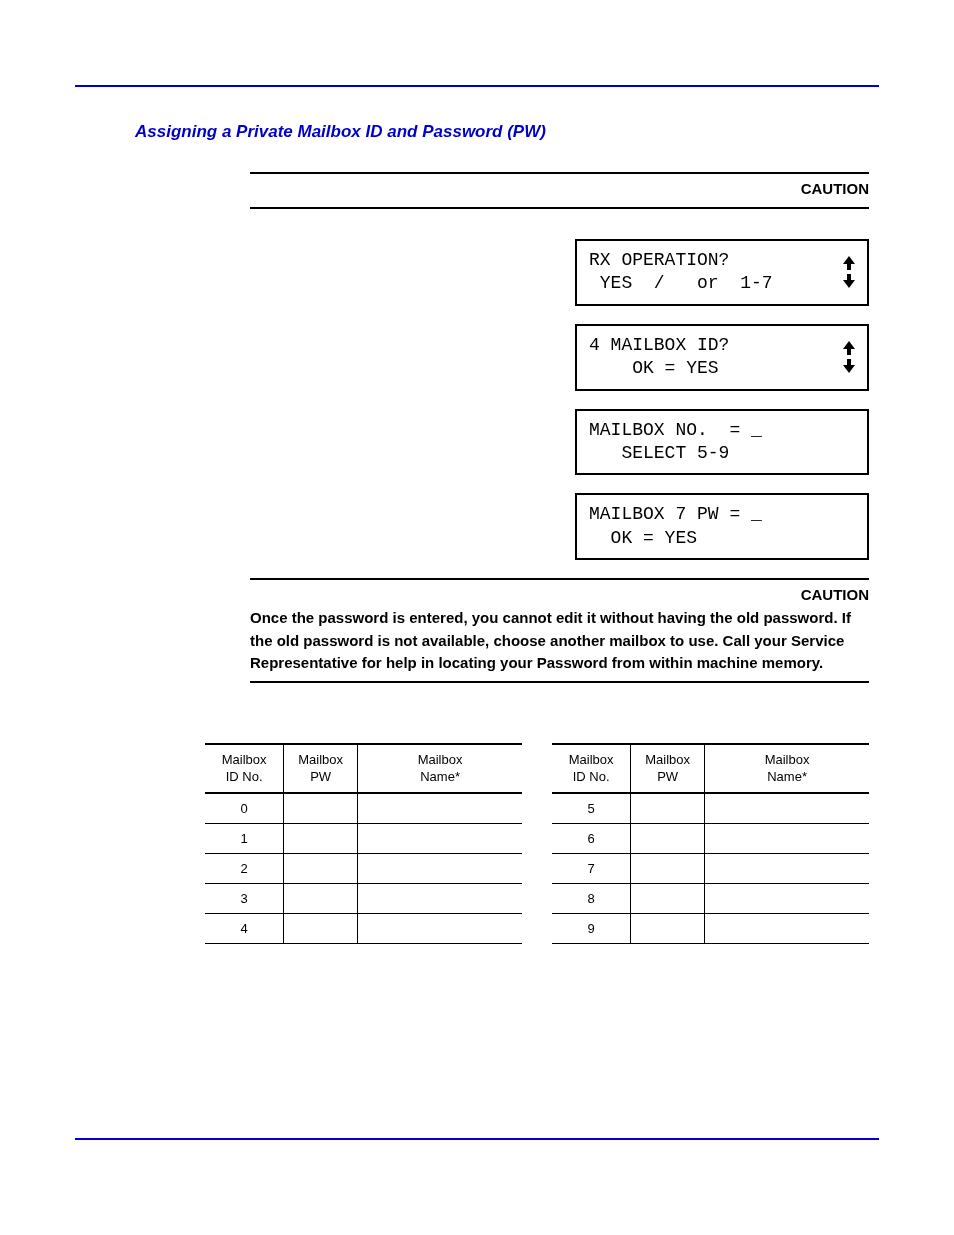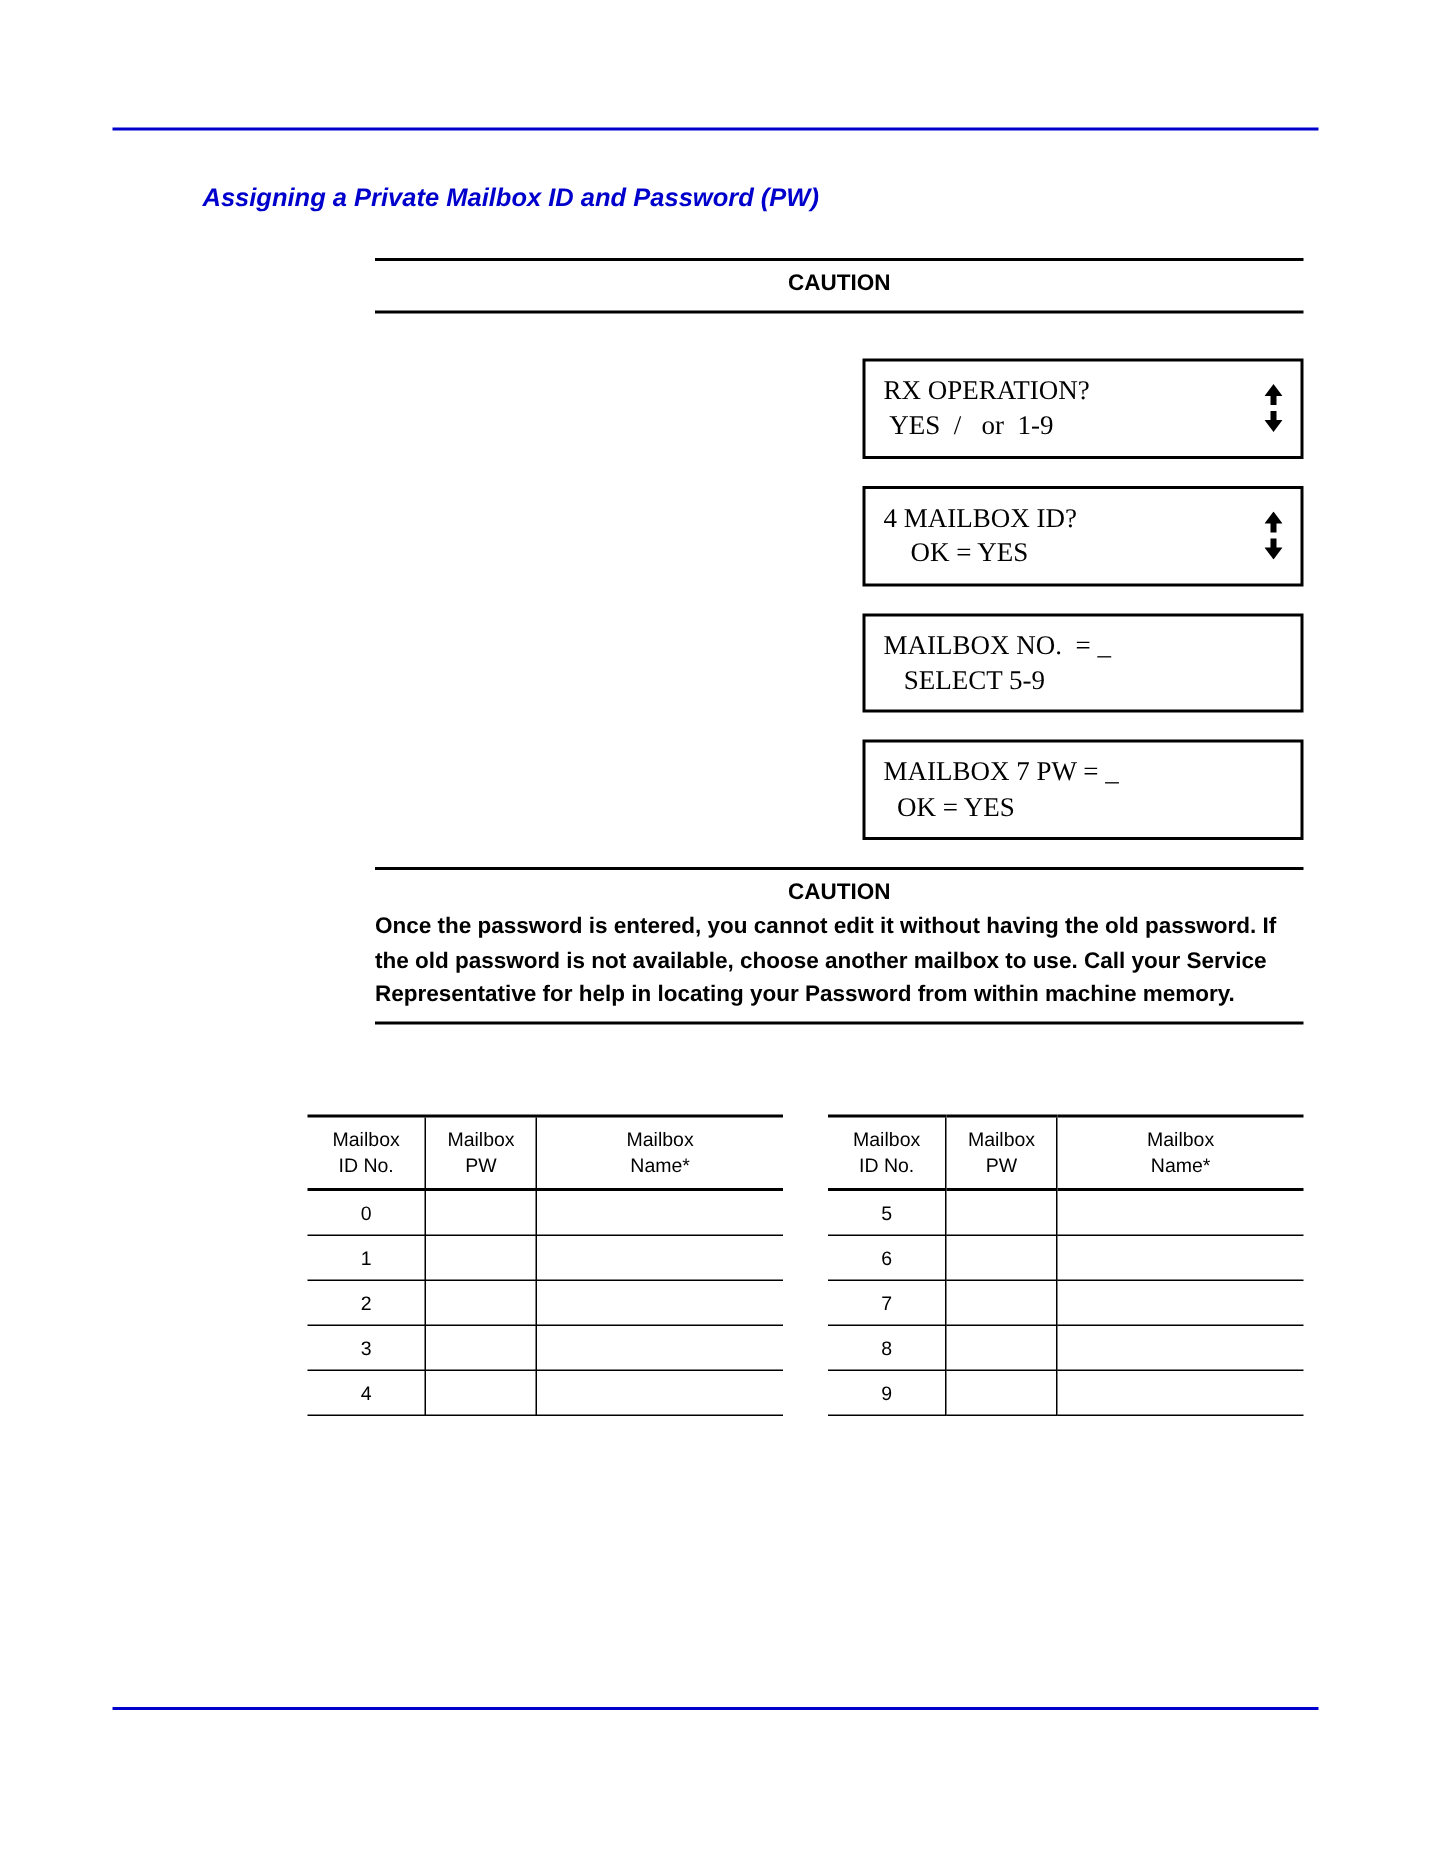--- a/index.html
+++ b/index.html
@@ -26,21 +26,21 @@
       margin-bottom: 30px;
     }
     .caution-block {
       margin-left: 175px;
       margin-right: 10px;
       border-top: 2px solid #000;
       border-bottom: 2px solid #000;
       padding: 6px 0;
     }
     .caution-heading {
-      text-align: center;
+      text-align: right;
       font-weight: bold;
       font-size: 15px;
       margin-bottom: 4px;
     }
     .caution-text {
       font-weight: bold;
       font-size: 15px;
       line-height: 1.5;
     }
     .displays {
@@ -50,21 +50,21 @@
     }
     .display-box {
       border: 2px solid #000;
       padding: 8px 12px;
       margin-bottom: 18px;
       display: flex;
       justify-content: space-between;
       align-items: center;
     }
     .display-text {
-      font-family: Liberation Serif, serif;
+      font-family: Liberation Mono, monospace;
       font-size: 18px;
       line-height: 1.3;
       white-space: pre;
     }
     .arrows {
       display: flex;
       flex-direction: column;
       align-items: center;
       gap: 0;
       font-size: 14px;
@@ -117,21 +117,21 @@
   <div class="section-title">Assigning a Private Mailbox ID and Password (PW)</div>
 
   <div class="caution-block">
     <div class="caution-heading">CAUTION</div>
   </div>
 
   <div class="displays">
     <div class="display-box">
       <div>
         <div class="display-text">RX OPERATION?</div>
-        <div class="display-text"> YES  /   or  1-9</div>
+        <div class="display-text"> YES  /   or  1-7</div>
       </div>
       <div class="arrows">
         <svg width="12" height="32" viewBox="0 0 12 32">
             <polygon points="6,0 0,8 4,8 4,14 8,14 8,8 12,8" fill="#000"></polygon>
             <polygon points="6,32 0,24 4,24 4,18 8,18 8,24 12,24" fill="#000"></polygon>
           </svg>
       </div>
     </div>
 
     <div class="display-box">

